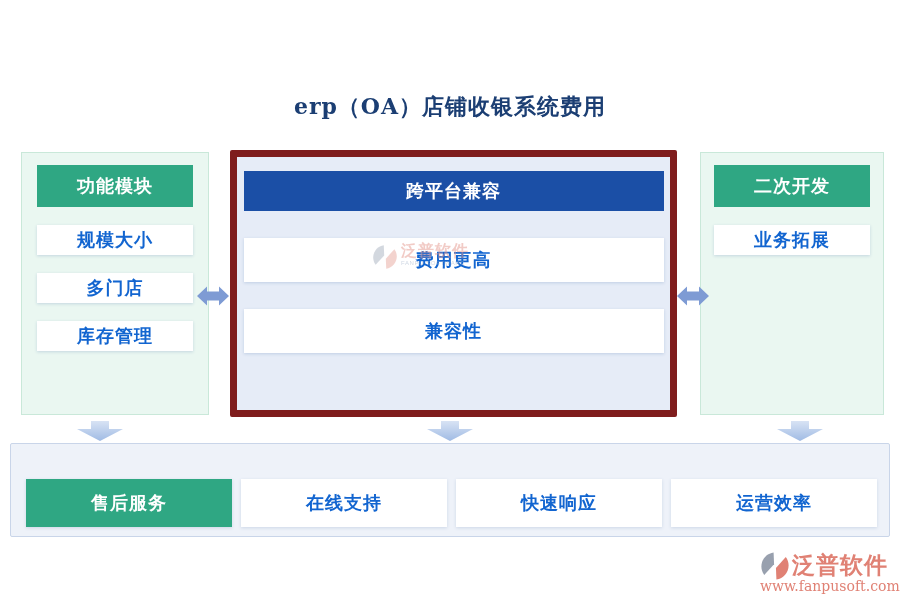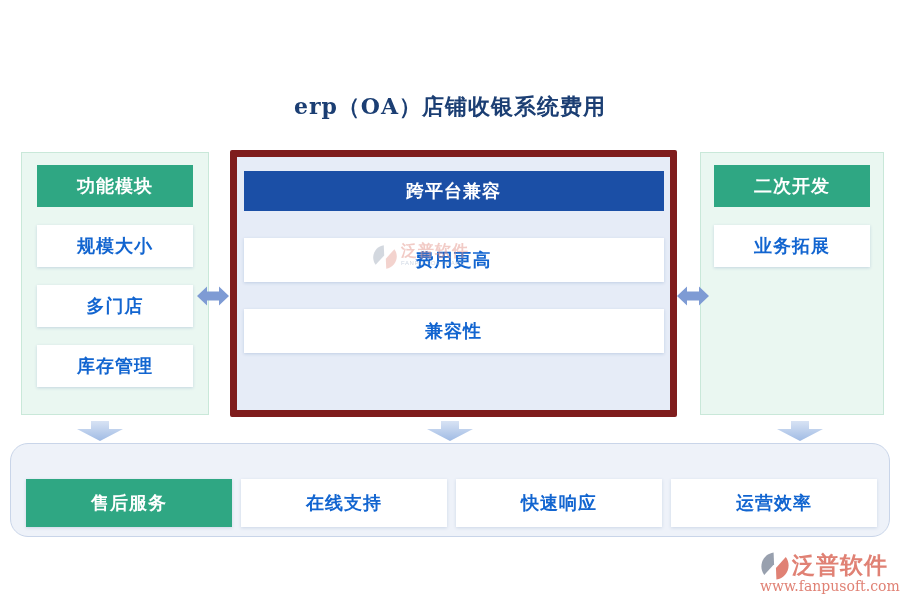--- a/index.html
+++ b/index.html
@@ -25,34 +25,34 @@
     display:flex;align-items:center;justify-content:center;
     color:#ffffff;font-size:18px;font-weight:bold;letter-spacing:1px;
   }
   .hdr.green-hdr{width:156px;height:42px;background:#2FA783;}
   .hdr.blue-hdr{width:420px;height:40px;background:#1B4FA6;}
   .item{
     display:flex;align-items:center;justify-content:center;background:#ffffff;
     color:#1265D0;font-size:18px;font-weight:bold;letter-spacing:1px;
     box-shadow:0 1px 3px rgba(110,140,185,.30);
   }
-  .panel.green .item{width:156px;height:42px;}
+  .panel.green .item{width:156px;height:30px;}
   .panel.middle .item{width:420px;height:44px;margin-top:8px;}
   
   .h-arrow{position:absolute;top:285px;width:32px;height:22px;}
   .h-arrow.a1{left:197px;}
   .h-arrow.a2{left:677px;}
   .d-arrow{position:absolute;top:421px;width:46px;height:20px;}
   .d-arrow.d1{left:77px;}
   .d-arrow.d2{left:427px;}
   .d-arrow.d3{left:777px;}
   
   .bottom-bar{
     position:absolute;left:10px;top:443px;width:880px;height:94px;box-sizing:border-box;
-    background:#EEF2F9;border:1px solid #C9D5E9;border-radius:18px;
+    background:#EEF2F9;border:1px solid #C9D5E9;border-radius:2px;
     display:flex;align-items:flex-start;padding:35px 0 0 15px;gap:9px;
   }
   .b-box{
     width:206px;height:48px;display:flex;align-items:center;justify-content:center;
     background:#ffffff;color:#1265D0;font-size:18px;font-weight:bold;letter-spacing:1px;
     box-shadow:0 1px 3px rgba(110,140,185,.25);
   }
   .b-box.highlight{background:#2FA783;color:#ffffff;}
   
   .watermark{

